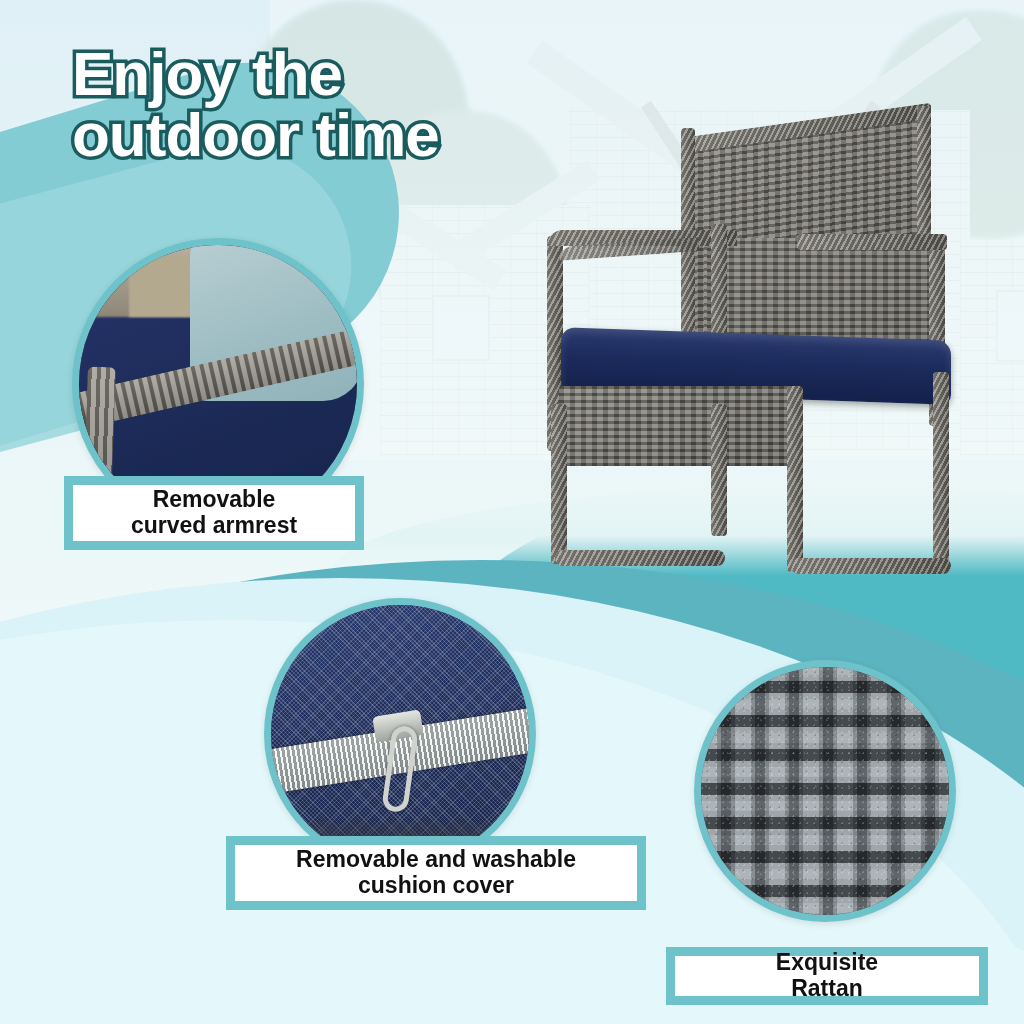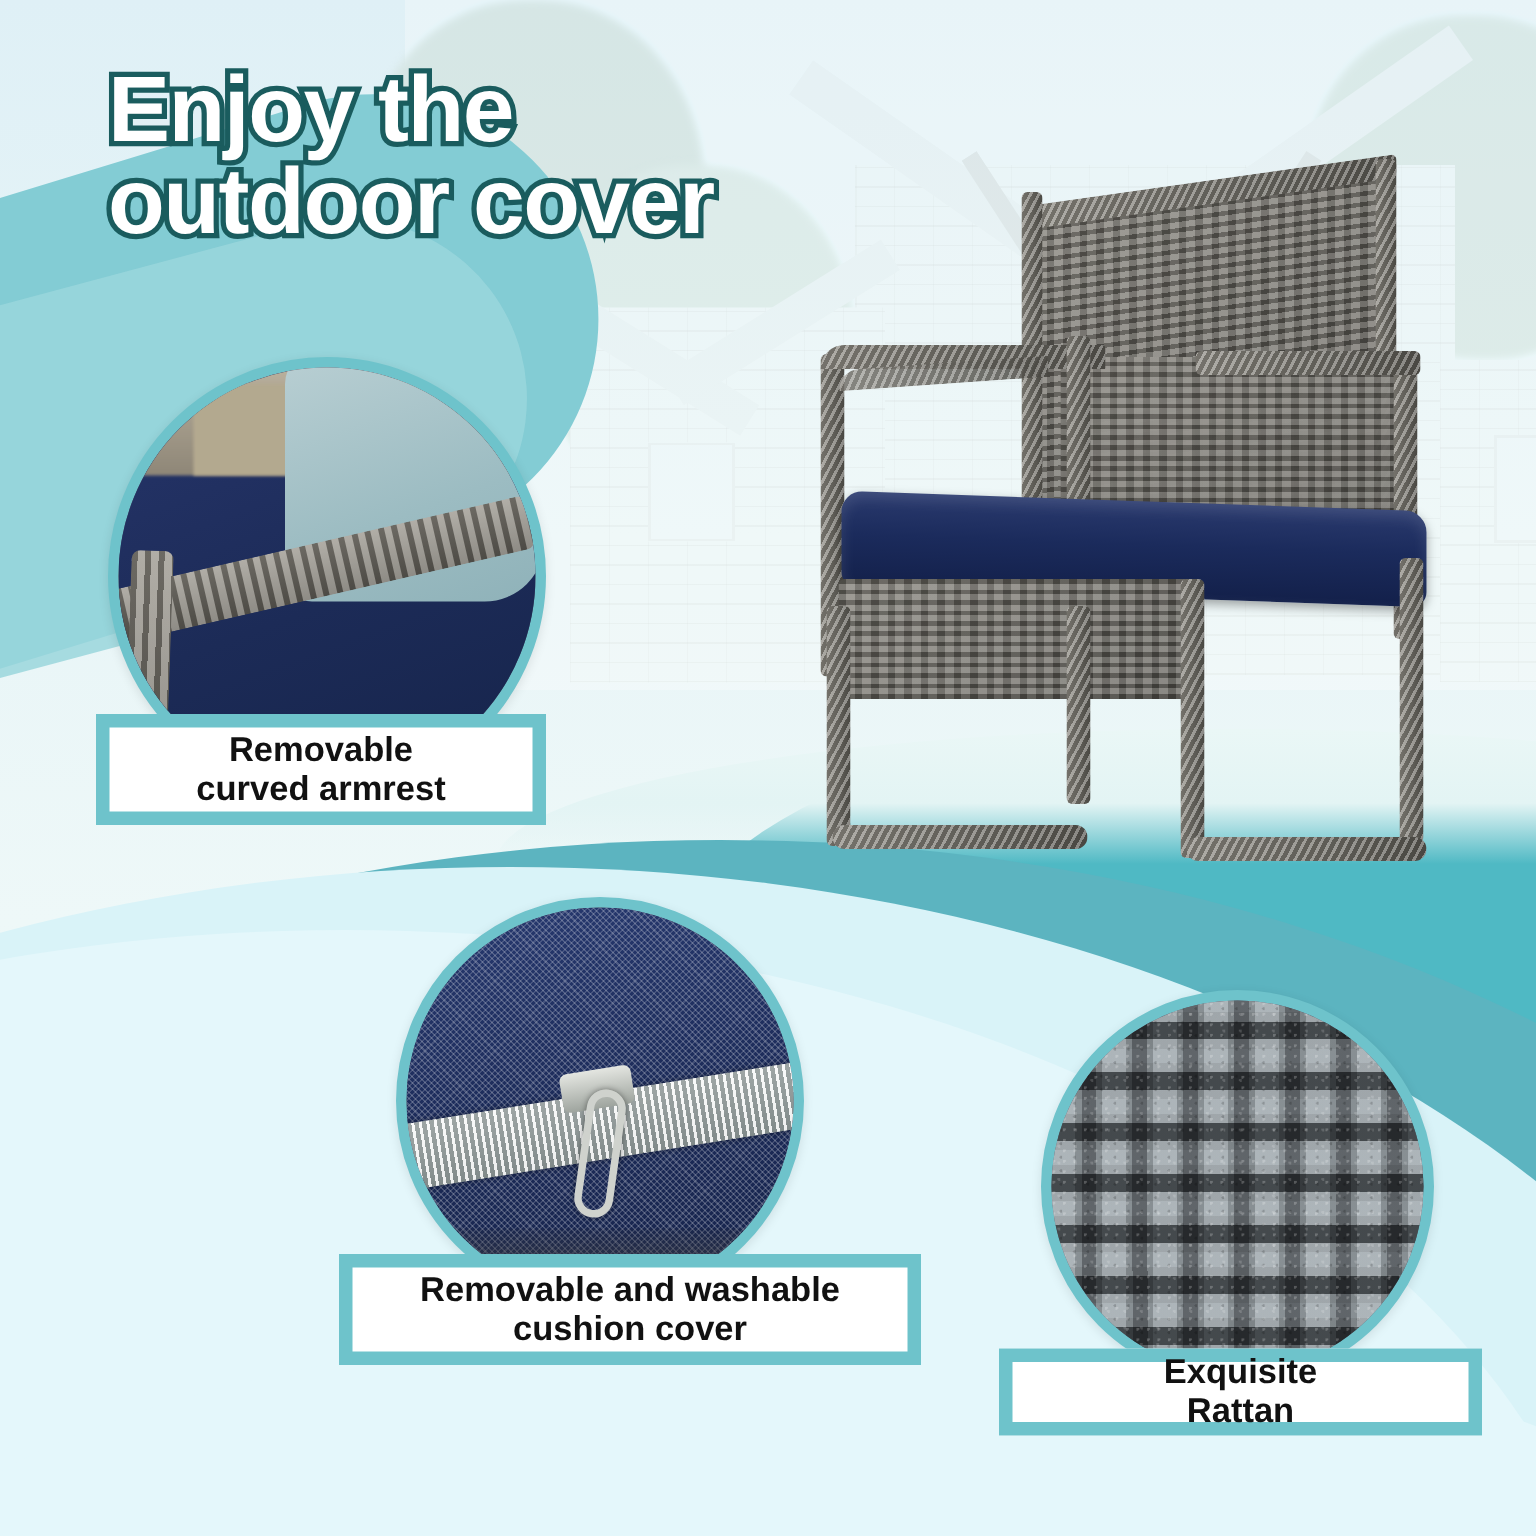--- a/index.html
+++ b/index.html
@@ -215,22 +215,22 @@
     background:#ffffff;
     border:9px solid #6ec3cb;
     display:flex; align-items:center; justify-content:center;
     text-align:center;
     font-weight:bold;
     color:#111111;
     line-height:1.12;
     white-space:pre-line;
   }
   #lb1 { left:64px; top:476px;  width:300px; height:74px; font-size:23px; }
-  #lb2 { left:226px; top:836px; width:388px; height:74px; font-size:23px; }
-  #lb3 { left:666px; top:899px; width:322px; height:58px; font-size:23px; }
+  #lb2 { left:226px; top:836px; width:420px; height:74px; font-size:23px; }
+  #lb3 { left:666px; top:947px; width:322px; height:58px; font-size:23px; }
 </style>
 </head>
 <body>
 
 <div id="stage">
 
   <div class="layer bg-sky"></div>
 
   <div class="house-photo">
     <div class="house-sky"></div>
@@ -318,21 +318,21 @@
     <div class="zip-pull"></div>
     <div class="dark-strip"></div>
   </div>
 
   <div class="circle" id="c3">
     <div class="weave"></div>
     <div class="weave-grain"></div>
   </div>
 
   <div id="headline">Enjoy the
-outdoor cover</div>
+outdoor time</div>
 
   <div class="label-box" id="lb1">Removable
 curved armrest</div>
   <div class="label-box" id="lb2">Removable and washable
 cushion cover</div>
   <div class="label-box" id="lb3">Exquisite
 Rattan</div>
 
 </div>
 

